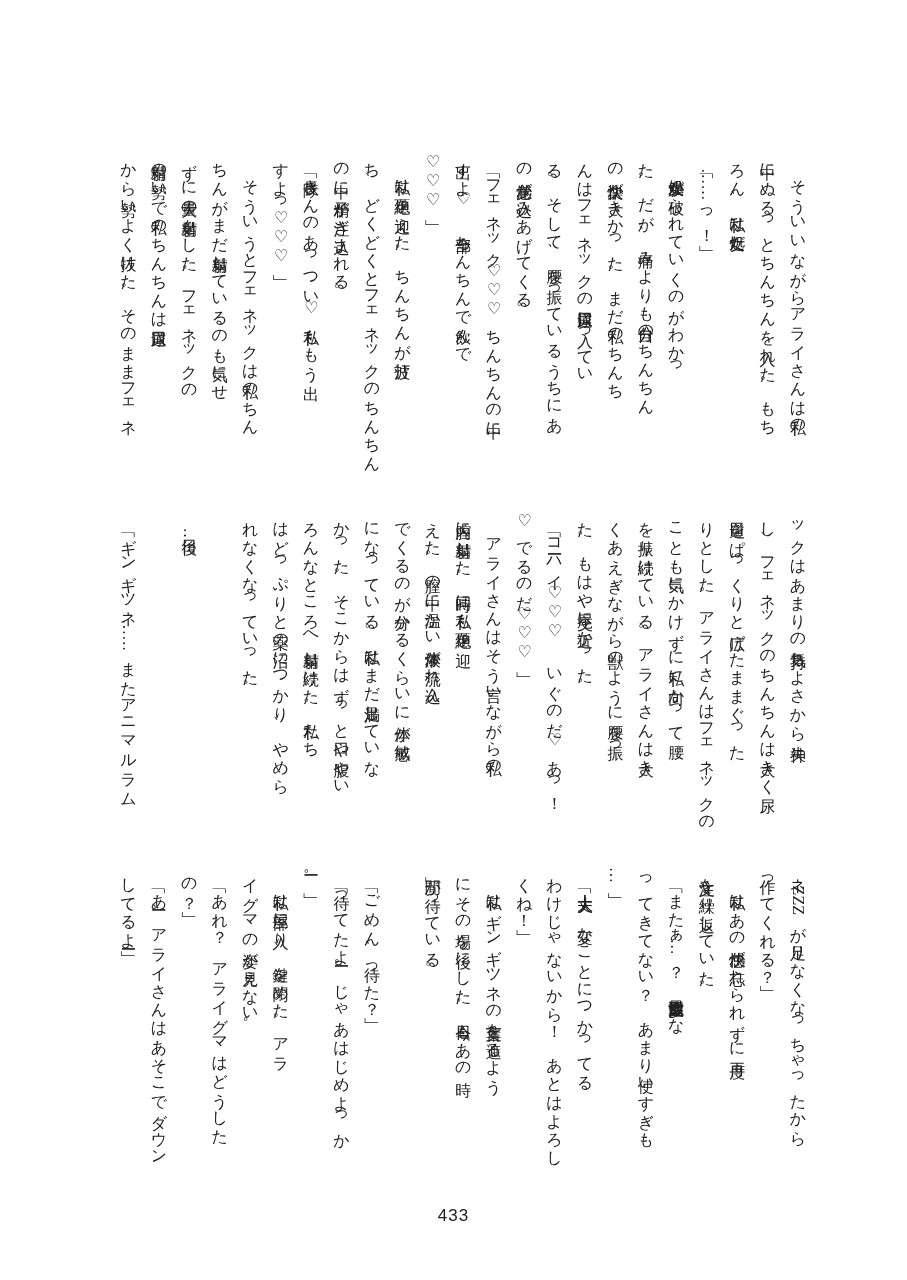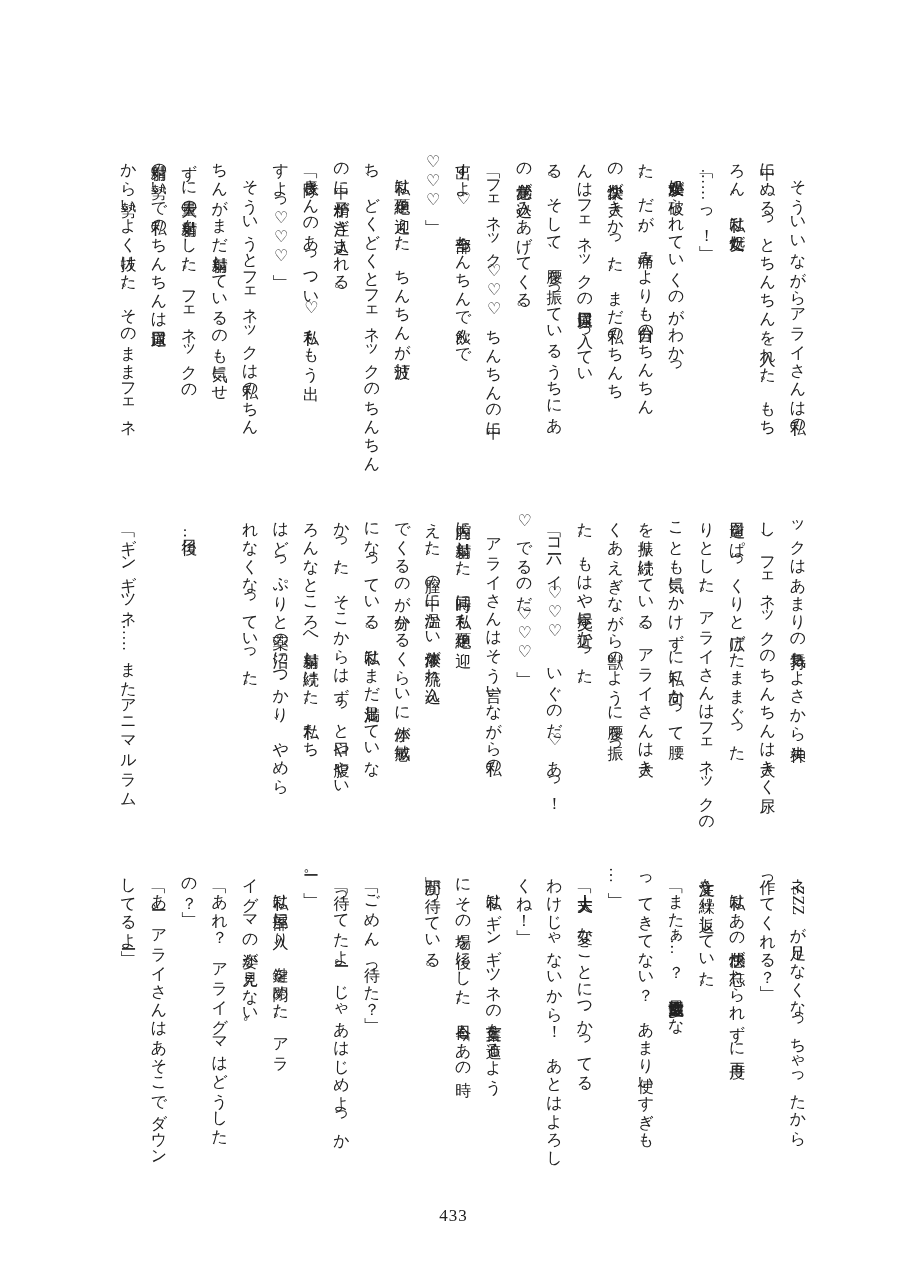--- a/index.html
+++ b/index.html
@@ -39,21 +39,21 @@
   }
   .col.indent {
     text-indent: 1em;
   }
   .page-number {
     position: absolute;
     top: 1206px;
     left: 0;
     width: 100%;
     text-align: center;
-    font-family: Liberation Serif, serif;
+    font-family: Liberation Sans, sans-serif;
     font-size: 17px;
     letter-spacing: 1px;
     color: var(--ink);
   }
 </style>
 </head>
 <body>
 
 <div class="page">
   <div class="band" id="band-1">

